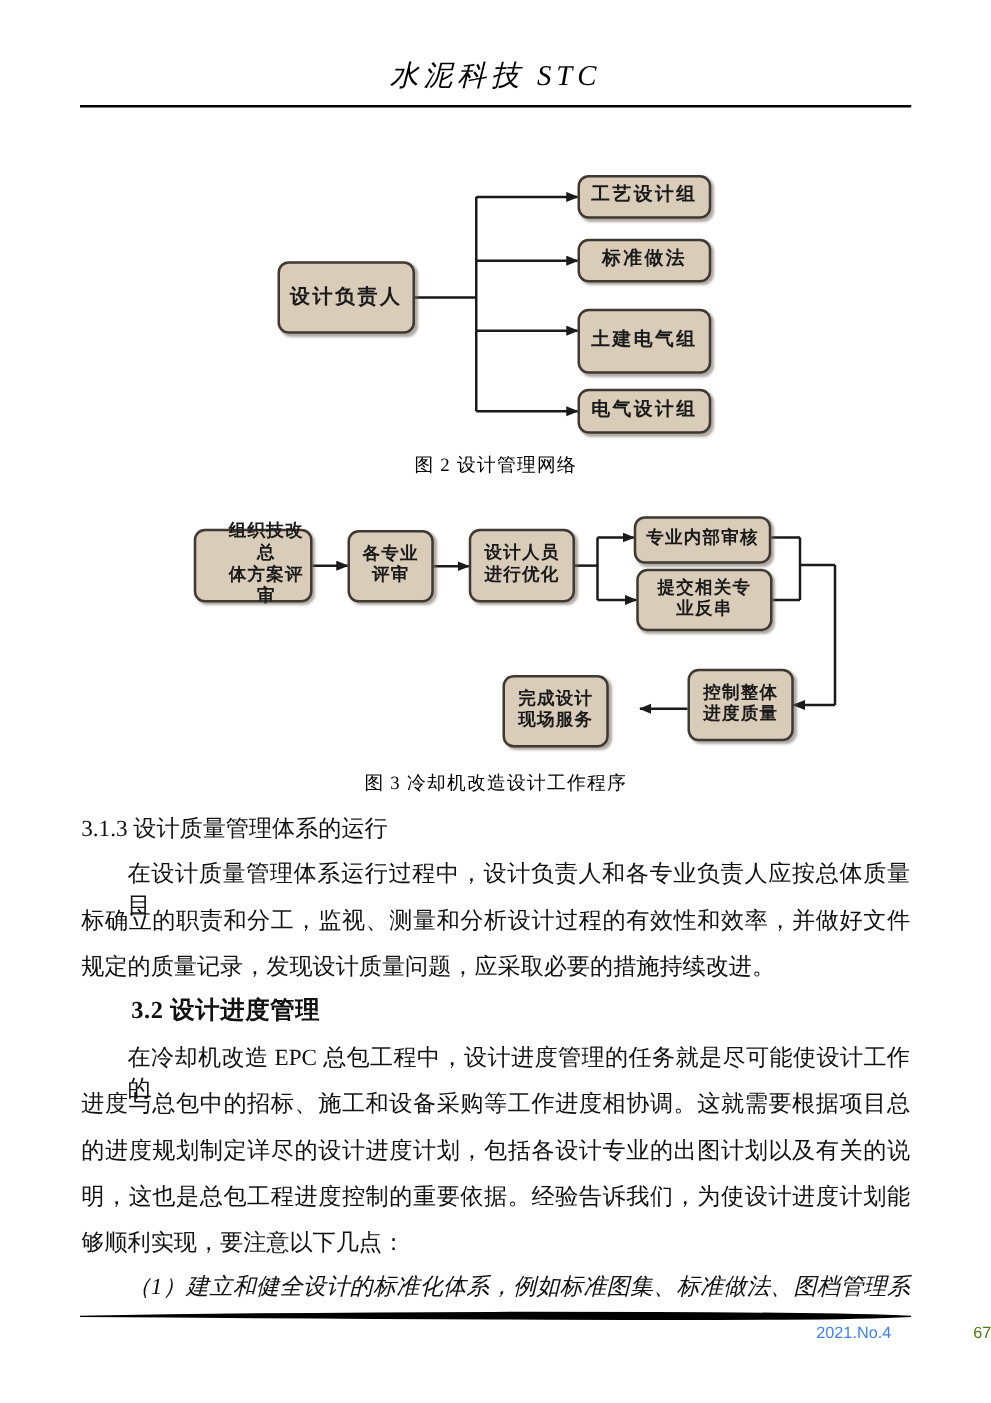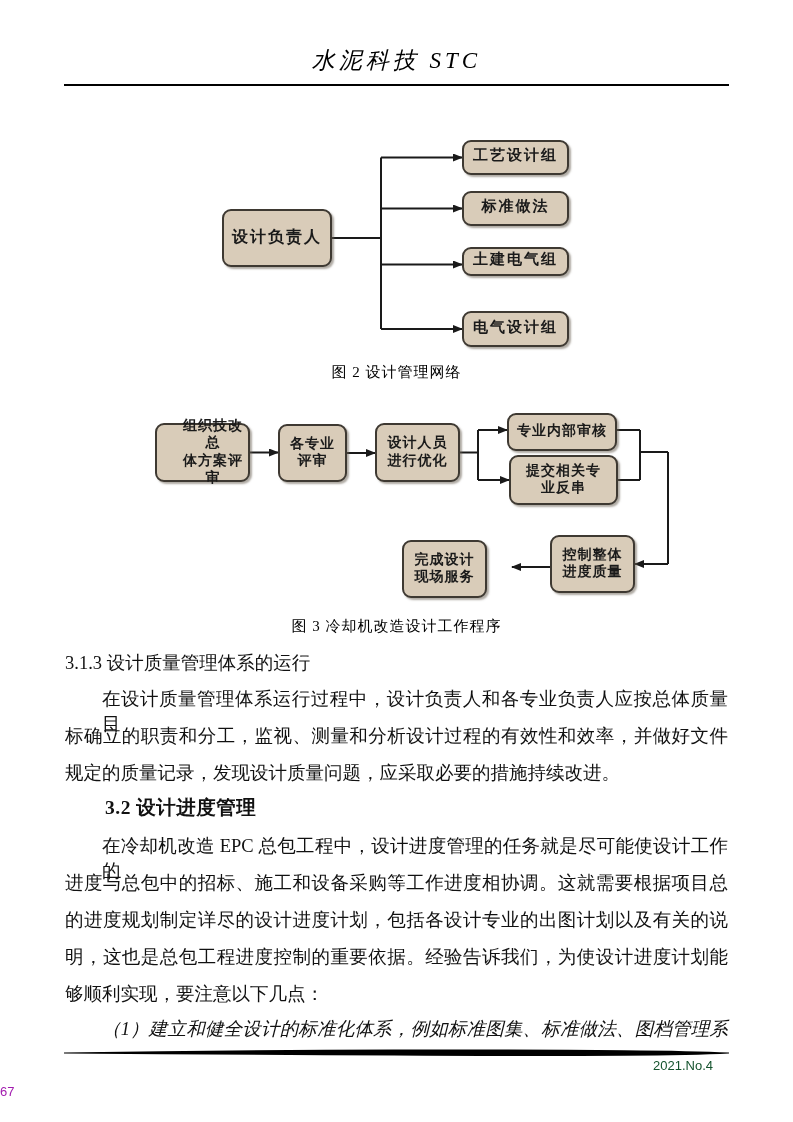--- a/index.html
+++ b/index.html
@@ -34,26 +34,26 @@
   .t-line{
     position:absolute;left:65px;width:663px;height:30px;box-sizing:border-box;
     font-size:18.5px;color:#111;white-space:nowrap;
   }
   .just{white-space:normal;text-align:justify;text-align-last:justify;}
   .indent{padding-left:37px;}
   .heading{font-size:18.5px;}
   .h-bold{font-weight:bold;font-size:19.5px;letter-spacing:0.5px;}
   .footer-rule{position:absolute;top:1048px;left:64px;width:665px;height:10px;}
   .footer-page-num{
-    position:absolute;top:1084px;left:0;width:100%;text-align:left;
-    font-family:"Liberation Sans","DejaVu Sans",sans-serif;font-size:13px;color:#a21caf;
+    position:absolute;top:1058px;left:0;width:100%;text-align:right;
+    font-family:"Liberation Sans","DejaVu Sans",sans-serif;font-size:13px;color:#4d7c0f;
   }
   .footer-issue{
     position:absolute;top:1058px;right:80px;
-    font-family:"Liberation Sans","DejaVu Sans",sans-serif;font-size:13px;color:#14532d;
+    font-family:"Liberation Sans","DejaVu Sans",sans-serif;font-size:13px;color:#3b82f6;
   }
 </style>
 </head>
 <body>
 
 <div class="page">
 
   <div class="journal-title">水泥科技 STC</div>
   <div class="header-rule"></div>
 
@@ -89,21 +89,21 @@
   <div id="fig2-nodes">
       <div class="flow-node fig2-node fig2-root" style="left: 222px; top: 209px; width: 110px; height: 58px;">
         <div>设计负责人</div>
       </div>
       <div class="flow-node fig2-node" style="left: 462px; top: 140px; width: 107px; height: 35px;">
         <div>工艺设计组</div>
       </div>
       <div class="flow-node fig2-node" style="left: 462px; top: 191px; width: 107px; height: 35px;">
         <div>标准做法</div>
       </div>
-      <div class="flow-node fig2-node" style="left: 462px; top: 247px; width: 107px; height: 29px;">
+      <div class="flow-node fig2-node" style="left: 462px; top: 247px; width: 107px; height: 52px;">
         <div>土建电气组</div>
       </div>
       <div class="flow-node fig2-node" style="left: 462px; top: 311px; width: 107px; height: 36px;">
         <div>电气设计组</div>
       </div>
     </div>
   <div class="fig-caption caption-fig2">图 2 设计管理网络</div>
 
   <div id="fig3-nodes">
       <div class="flow-node fig3-node" style="left: 155px; top: 423px; width: 95px; height: 59px; padding-left: 21px;">

